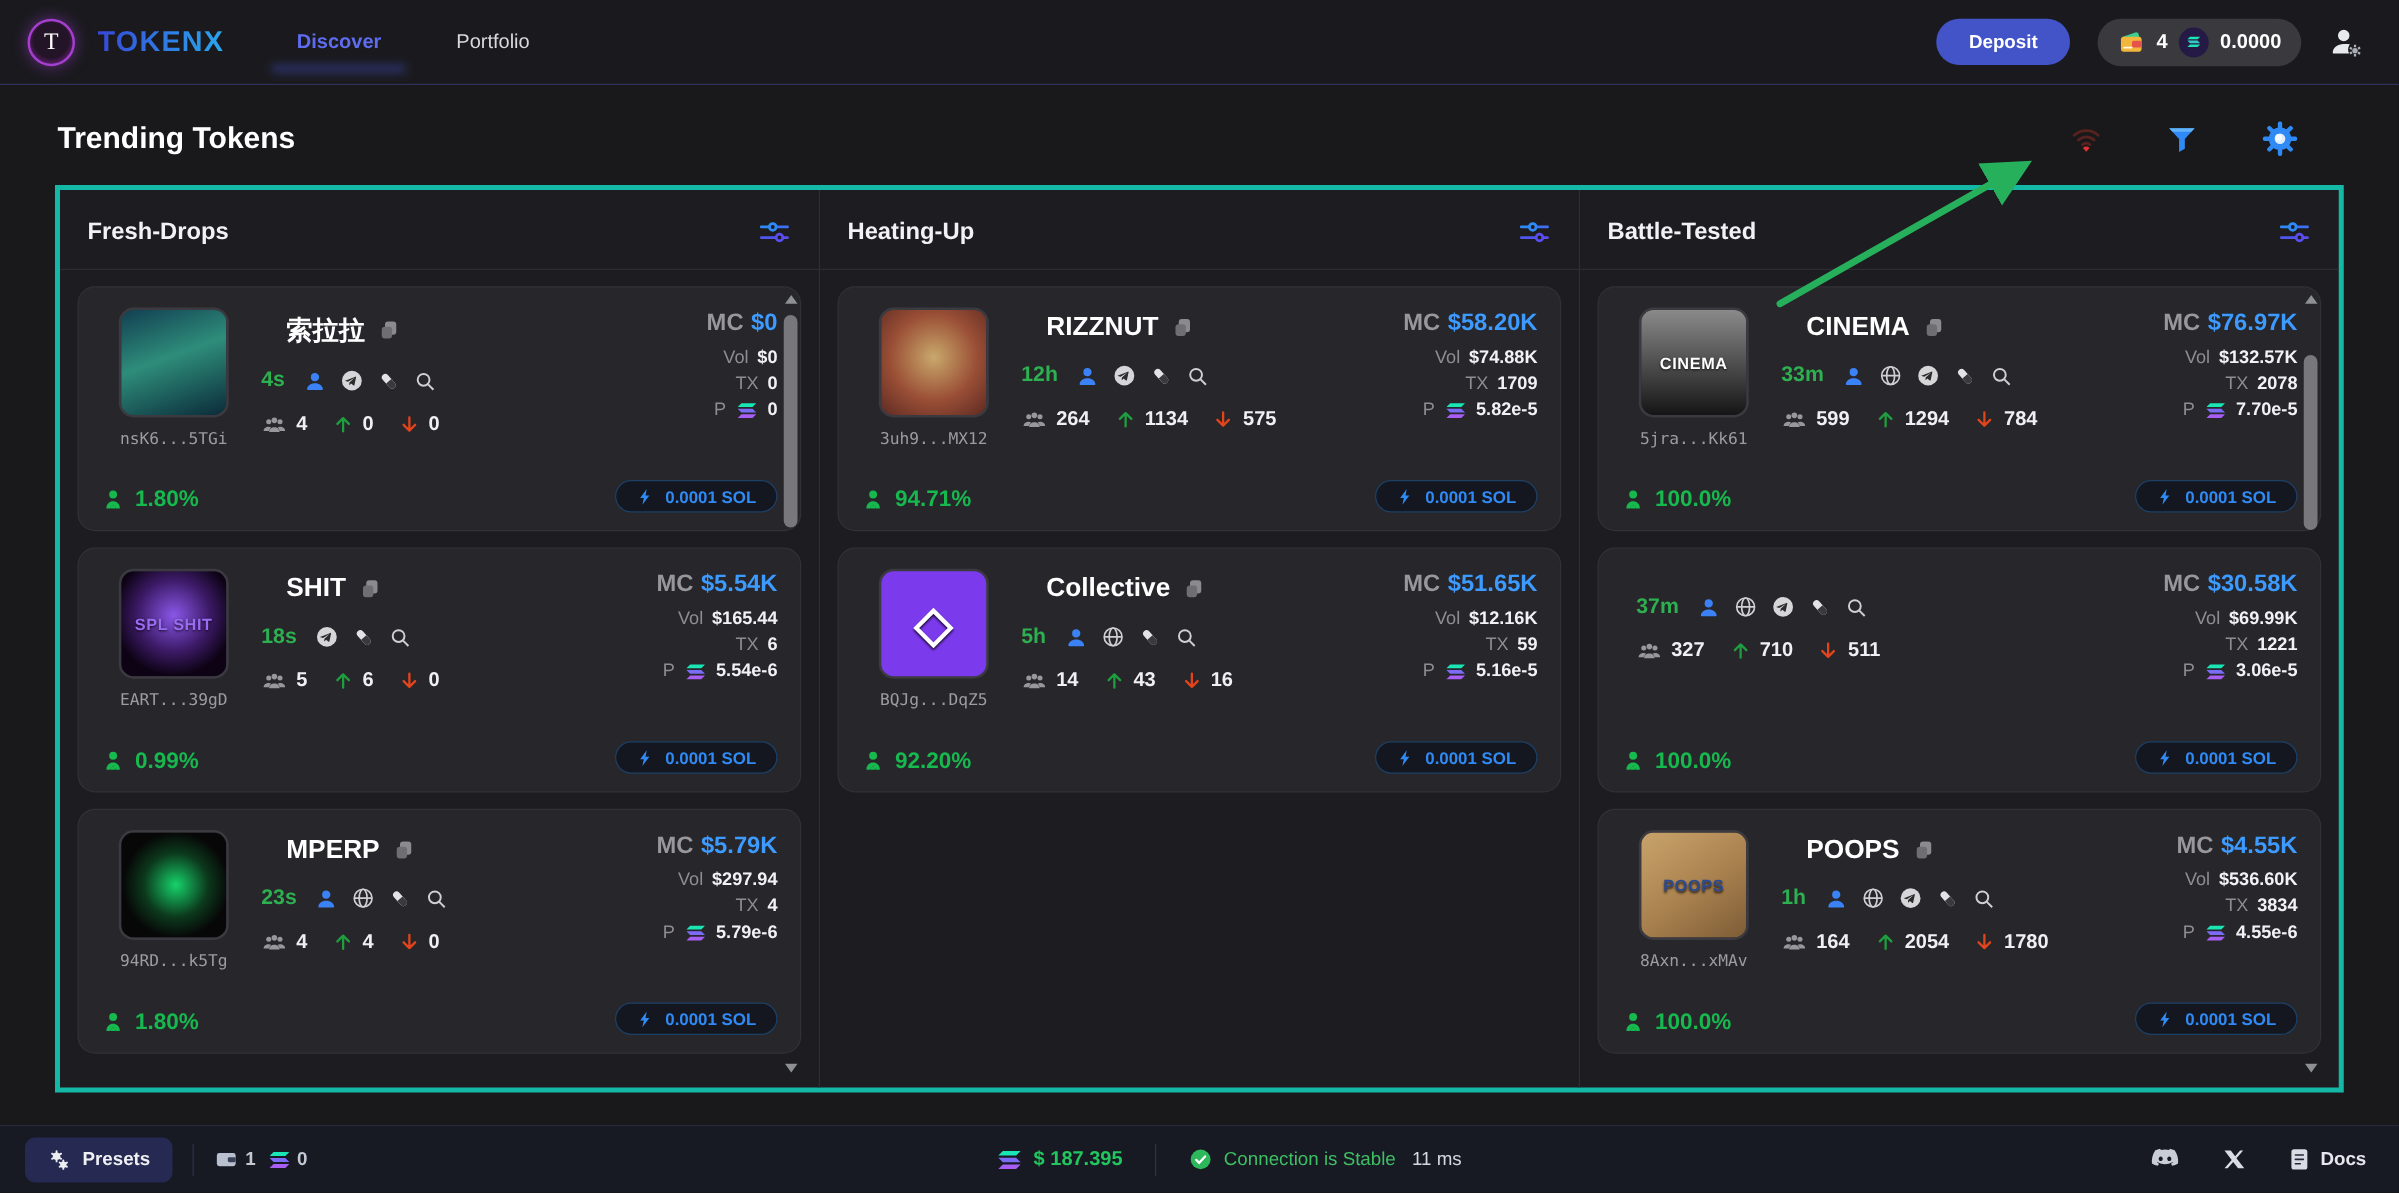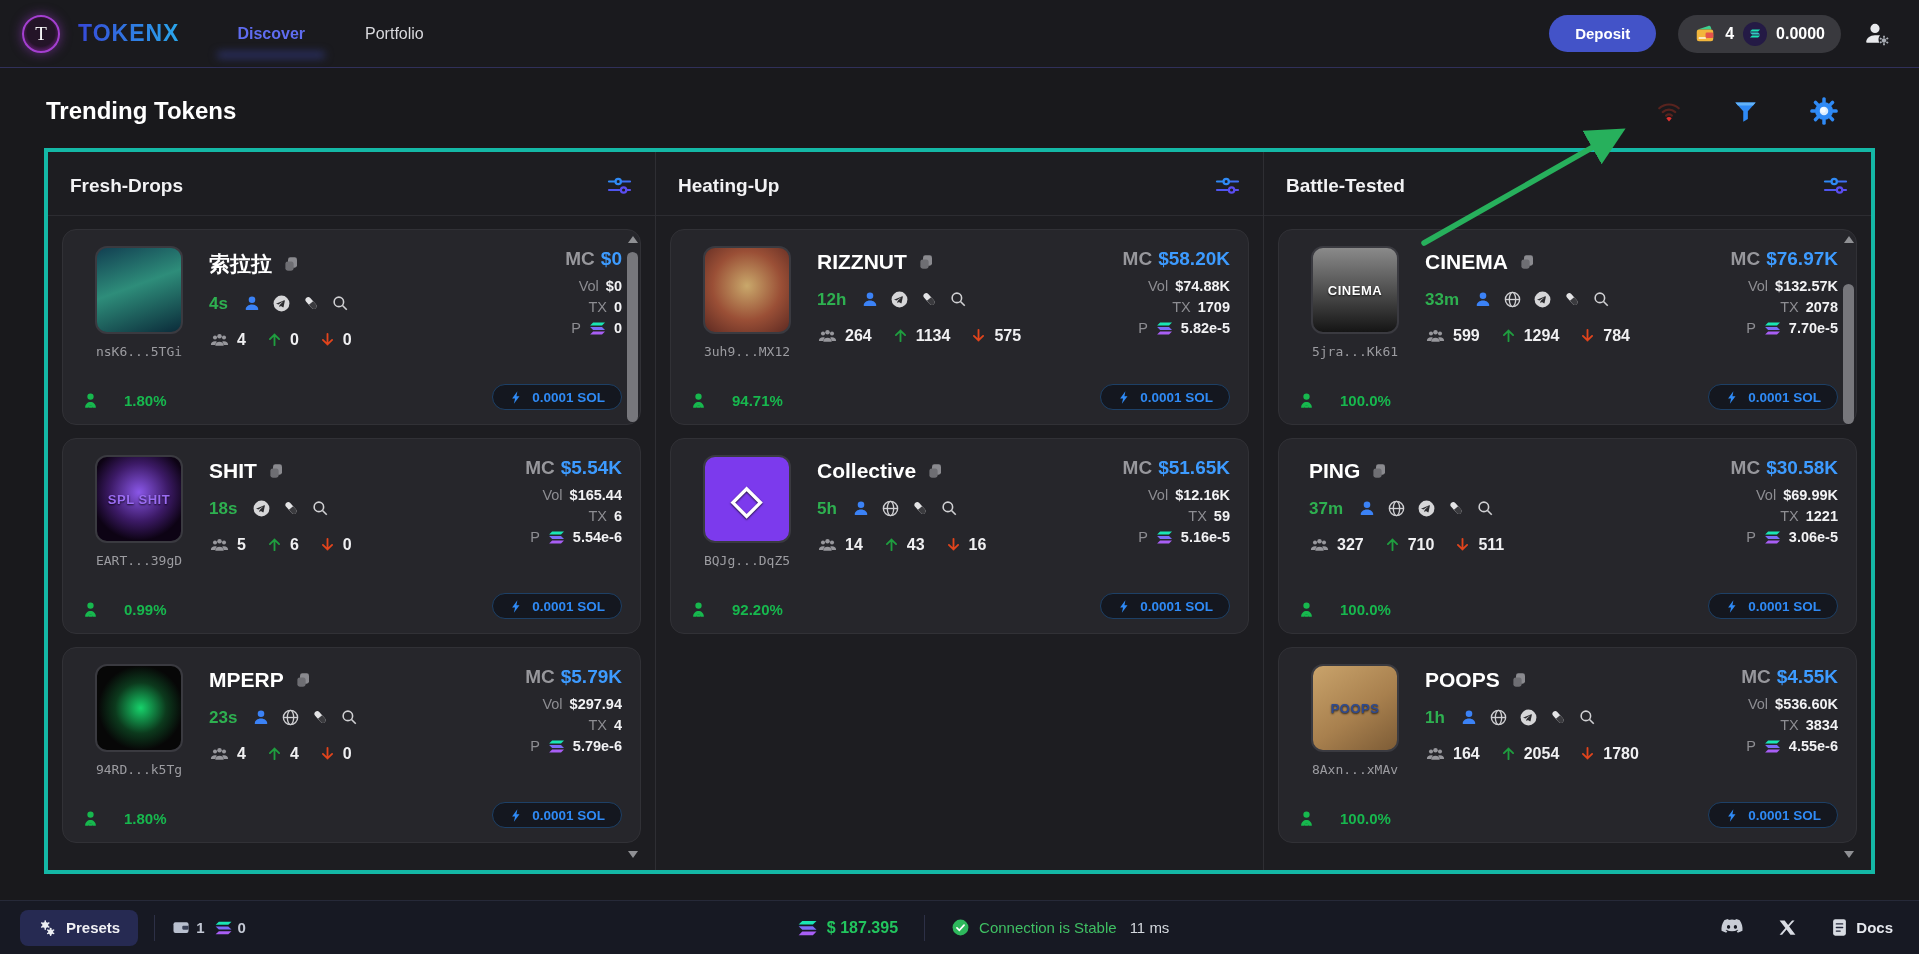--- a/index.html
+++ b/index.html
@@ -44,32 +44,32 @@
   .card { background:#26262b; border:1px solid #313136; border-radius:14px; height:196px; flex:0 0 196px; padding:16px 18px 14px 18px;
           display:flex; flex-direction:column; justify-content:space-between; position:relative; }
   .card-main { display:flex; }
   .logo-col { width:116px; flex:0 0 116px; display:flex; flex-direction:column; align-items:center; }
   .logo { width:88px; height:88px; border-radius:12px; border:2px solid #3a3a40; display:flex; align-items:center; justify-content:center;
           overflow:hidden; cursor:pointer; text-align:center; }
   .logo-label { font-size:13px; font-weight:bold; color:#fff; text-shadow:0 1px 2px rgba(0,0,0,.8); letter-spacing:.5px; }
   .addr { margin-top:10px; font-family:"DejaVu Sans Mono", monospace; font-size:13px; color:#9c9ca1; cursor:pointer; white-space:nowrap; }
   .mid-col { flex:1; padding:4px 0 0 12px; min-width:0; }
   .name-row { display:flex; align-items:center; gap:10px; }
-  .tname { font-size:21px; font-weight:bold; color:#fff; white-space:nowrap; }
-  .meta-row { display:flex; align-items:flex-start; gap:11px; margin-top:16px; }
+  .tname { font-size:21px; font-weight:bold; color:#fff; white-space:nowrap;margin-left:20px; }
+  .meta-row { display:flex; align-items:flex-end; gap:11px; margin-top:16px; }
   .time { font-size:17px; font-weight:bold; color:#2eb050; margin-right:4px; }
   .holders-row { display:flex; align-items:center; gap:7px; margin-top:16px; font-size:16px; font-weight:bold; color:#f0f0f2; }
   .holders-row .gap { width:6px; }
   .right-col { text-align:right; flex:0 0 auto; padding-top:2px; }
   .mc-row { font-size:19px; color:#97979c; font-weight:bold; margin-bottom:8px; }
   .mc-row b { color:#3d9bff; margin-left:6px; }
   .stat-row { font-size:14.5px; color:#8d8d92; margin-bottom:5px; display:flex; justify-content:flex-end; align-items:center; gap:7px; }
   .stat-row b { color:#f2f2f4; }
   .card-foot { display:flex; align-items:flex-end; }
-  .pct { display:flex; align-items:center; gap:24px; font-size:15px; font-weight:bold; color:#17b84e;text-align:center; }
+  .pct { display:flex; align-items:center; gap:8px; font-size:18px; font-weight:bold; color:#17b84e;text-align:center; }
   .buy-btn { margin-left:auto; background:#14171f; border:1px solid #1d4066; border-radius:17px; height:26px; padding:0 16px;
              display:flex; align-items:center; gap:8px; color:#2f8af5; font-size:13.5px; font-weight:bold; cursor:pointer;
              font-family:"Liberation Sans", sans-serif; }
 
   .icon { display:inline-flex; align-items:center; justify-content:center; }
   .icon svg { display:block; }
   .ic-user { color:#3b82f6; }
   .ic-user-green { color:#17b84e; }
 
   
@@ -950,29 +950,20 @@
                     <path d="M13.4 2 5 13.5h4.7L7.8 22l9-11.9h-4.9L13.4 2z" fill="#2f8af5"></path>
                   </svg>
                 </span>
                 <span>0.0001 SOL</span>
               </button>
             </div>
           </div>
           <div class="card">
             <div class="card-main">
               <div class="mid-col">
-                <div class="name-row">
-                  <span class="tname">PING</span>
-                  <span class="icon">
-                    <svg width="18" height="18" viewBox="0 0 24 24">
-                      <rect x="8" y="3" width="12" height="14" rx="3.2" fill="#8a8a8f"></rect>
-                      <rect x="4.5" y="8.5" width="11" height="12.5" rx="3.2" fill="#6e6e73"></rect>
-                    </svg>
-                  </span>
-                </div>
                 <div class="meta-row">
                   <span class="time">37m</span>
                   <span class="icon ic-user">
                     <svg width="18" height="18" viewBox="0 0 24 24">
                       <path fill="currentColor" d="M12 12a4.4 4.4 0 1 0 0-8.8 4.4 4.4 0 0 0 0 8.8zm0 2c-4.7 0-8.4 2.9-8.4 6.5 0 .4.3.7.8.7h15.2c.5 0 .8-.3.8-.7 0-3.6-3.7-6.5-8.4-6.5z"></path>
                     </svg>
                   </span>
                   <span class="icon">
                     <svg width="19" height="19" viewBox="0 0 24 24" fill="none" stroke="#d0d0d3" stroke-width="1.7">
                       <circle cx="12" cy="12" r="9"></circle>

